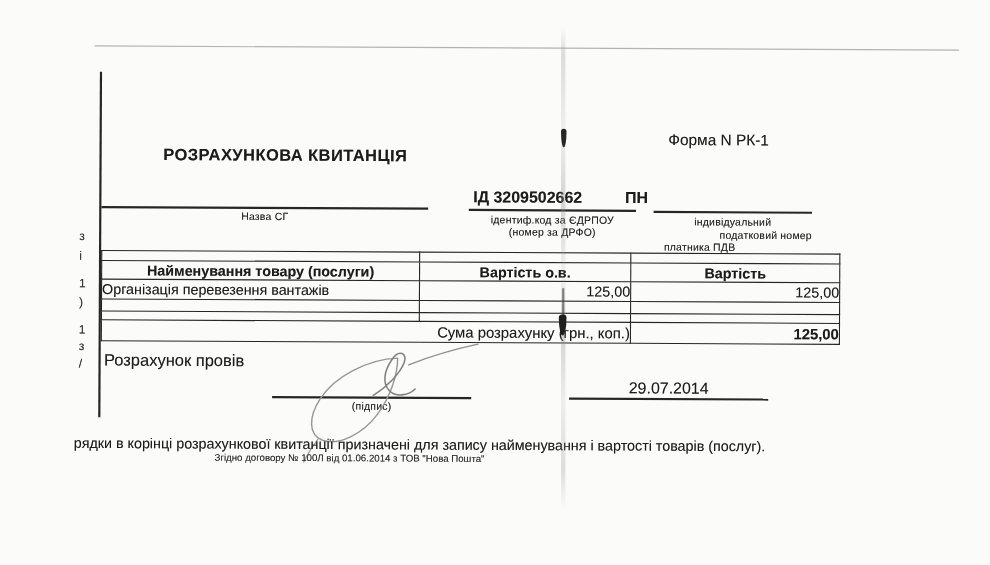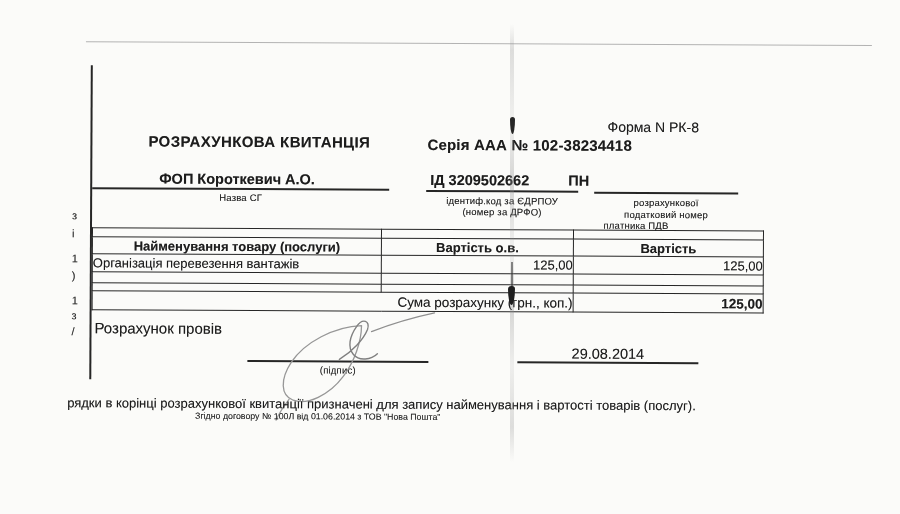--- a/index.html
+++ b/index.html
@@ -38,21 +38,21 @@
   .seller-cap{left:92px;top:192.5px;width:297px;}
 
   .id-value{left:430px;top:172px;font-size:14.5px;}
   .id-line{left:426px;top:190px;width:152px;height:2px;}
   .id-cap1{left:426px;top:195px;width:152px;}
   .id-cap2{left:426px;top:205.5px;width:152px;}
 
   .pn-value{left:568px;top:172px;font-size:14.5px;}
   .pn-line{left:594px;top:191px;width:144px;height:2px;}
   .pn-cap1{left:594px;top:196px;width:144px;}
-  .pn-cap2{left:594px;top:207.5px;width:144px;}
+  .pn-cap2{left:594px;top:207.5px;width:144px;text-align:right;}
   .pn-cap3{left:564px;top:219px;width:144px;}
 
   
   table.goods{
     position:absolute;left:92px;top:229px;width:671px;
     border-collapse:collapse;table-layout:fixed;
   }
   table.goods td{
     border:1.6px solid #262626;
     padding:0;font-size:13px;color:#1c1c1c;
@@ -121,36 +121,34 @@
     <div class="rule left-border"></div>
 
     <span class="stub-mark txt" style="top:211px">з</span>
     <span class="stub-mark txt" style="top:229px">і</span>
     <span class="stub-mark txt" style="top:254px">1</span>
     <span class="stub-mark txt" style="top:271px">)</span>
     <span class="stub-mark txt" style="top:296px">1</span>
     <span class="stub-mark txt" style="top:311px">з</span>
     <span class="stub-mark txt" style="top:327px">/</span>
 
-    <div class="abs txt form-label">Форма N РК-8</div>
+    <div class="abs txt form-label">Форма N РК-1</div>
     <div class="abs txt b title">РОЗРАХУНКОВА КВИТАНЦІЯ</div>
-    <div class="abs txt b series">Серія ААА № 102-38234418</div>
-
-    <div class="abs txt b seller-name">ФОП Короткевич А.О.</div>
+
     <div class="rule seller-line"></div>
     <div class="abs txt cap seller-cap">Назва СГ</div>
 
     <div class="abs txt b id-value">ІД 3209502662</div>
     <div class="rule id-line"></div>
     <div class="abs txt cap id-cap1">ідентиф.код за ЄДРПОУ</div>
     <div class="abs txt cap id-cap2">(номер за ДРФО)</div>
 
     <div class="abs txt b pn-value">ПН</div>
     <div class="rule pn-line"></div>
-    <div class="abs txt cap pn-cap1">розрахункової</div>
+    <div class="abs txt cap pn-cap1">індивідуальний</div>
     <div class="abs txt cap pn-cap2">податковий номер</div>
     <div class="abs txt cap pn-cap3">платника ПДВ</div>
 
     <table class="goods">
       <colgroup>
           <col class="c1">
           <col class="c2">
           <col class="c3">
         </colgroup>
       <tbody>
@@ -182,21 +180,21 @@
         <tr class="r-sum">
           <td class="sum-label" colspan="2">Сума розрахунку (грн., коп.)</td>
           <td class="sum-val">125,00</td>
         </tr>
       </tbody>
     </table>
 
     <div class="abs txt sign-label">Розрахунок провів</div>
     <div class="rule sign-line"></div>
     <div class="abs txt cap sign-cap">(підпис)</div>
-    <div class="abs txt date-value">29.08.2014</div>
+    <div class="abs txt date-value">29.07.2014</div>
     <div class="rule date-line"></div>
 
     <svg class="signature" viewBox="0 0 190 130">
       <path d="M 112 26 C 85 27, 55 43, 42 63 C 31 80, 31 96, 44 101 C 58 106, 80 96, 94 77 C 105 62, 112 42, 112 26" fill="none" stroke="#979797" stroke-width="1.3" stroke-linecap="round"></path>
       <path d="M 40 100 C 34 108, 30 114, 27 121" fill="none" stroke="#9b9b9b" stroke-width="1.2" stroke-linecap="round"></path>
       <path d="M 90 60 C 103 52, 114 40, 118 30 C 121 21, 113 18, 107 27 C 100 37, 98 48, 104 55 C 110 62, 122 60, 128 54" fill="none" stroke="#808080" stroke-width="1.4" stroke-linecap="round"></path>
       <path d="M 122 32 C 140 25, 162 18, 185 13" fill="none" stroke="#8f8f8f" stroke-width="1.2" stroke-linecap="round"></path>
     </svg>
 
     <div class="abs txt note">рядки в корінці розрахункової квитанції призначені для запису найменування і вартості товарів (послуг).</div>

